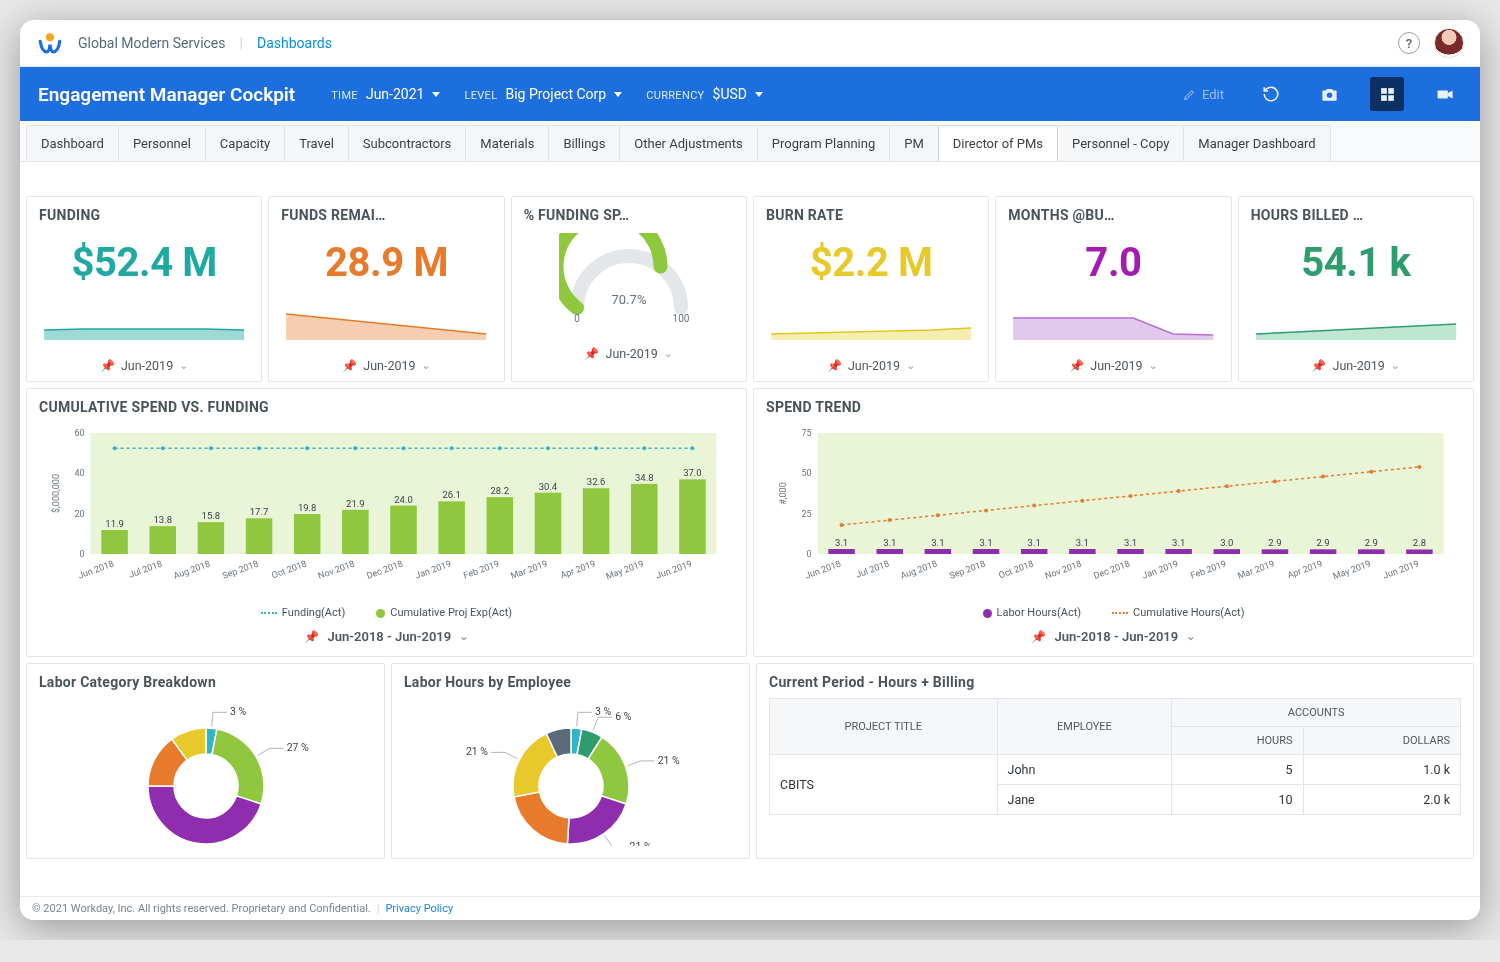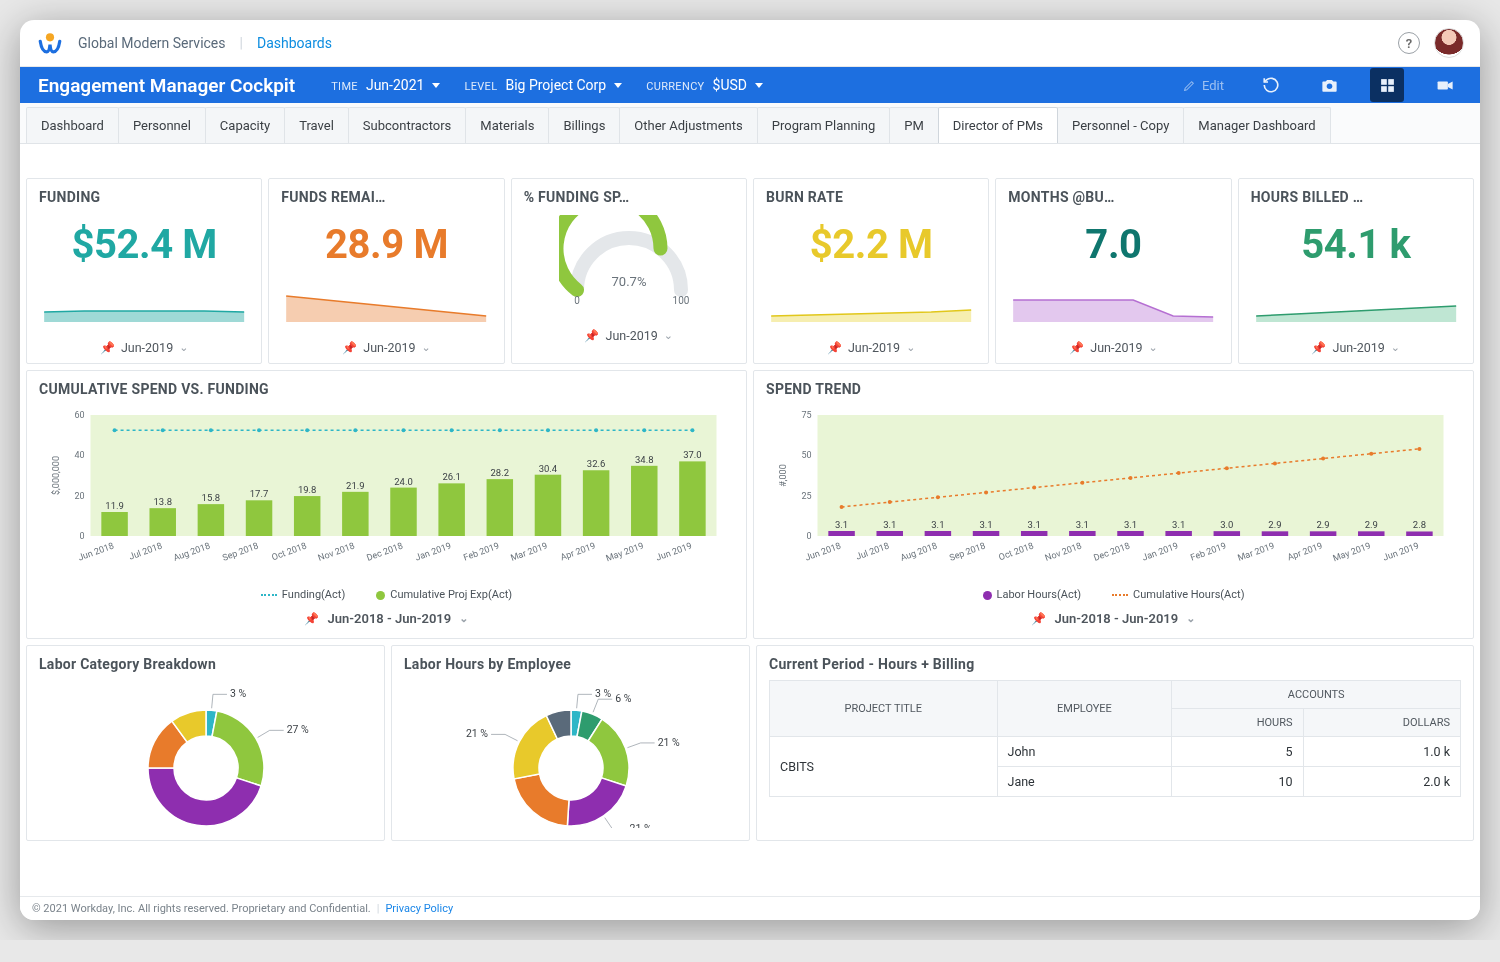--- a/index.html
+++ b/index.html
@@ -10,21 +10,21 @@
   .topbar { display: flex; align-items: center; padding: 8px 16px; border-bottom: 1px solid #e8e8e8; gap: 14px; }
   .logo-w { width: 28px; height: 28px; display:flex; align-items:center; justify-content:center; }
   .org-name { color: #5a6a7a; font-size: 14px; }
   .dashes-link { color: #0d8de0; font-size: 14px; }
   .org-sep { color:#cfd6dd; font-size:14px; }
   .topbar-spacer { flex:1; }
   .help-icon { color:#6a6a6a; width:22px; height:22px; border:1.5px solid #9aa0a6; border-radius:50%; display:flex; align-items:center; justify-content:center; font-size:13px; font-weight:600; }
   .avatar { width:30px; height:30px; border-radius:50%; background: radial-gradient(circle at 50% 30%, #f3c9b8 30%, #7a2a2a 32%, #7a2a2a 70%, #fff 72%); border:1px solid #ddd; }
 
   
-  .bluebar { background:#1D6FE0; color:#fff; display:flex; align-items:center; padding: 1px 18px; gap: 24px; font-size:14px; }
+  .bluebar { background:#1D6FE0; color:#fff; display:flex; align-items:center; padding: 10px 18px; gap: 24px; font-size:14px; }
   .bluebar .title { font-size:19px; font-weight:600; margin-right: 12px; }
   .sel-label { font-size:11px; opacity:.85; margin-right:4px; letter-spacing:.03em;text-align:right; }
   .sel-val { font-size:14px; }
   .select-ctl { cursor:pointer; display:inline-flex; align-items:baseline; gap:4px;}
   .tri-down { display:inline-block; margin-left:4px; border-left:4px solid transparent; border-right:4px solid transparent; border-top:5px solid #fff; position:relative; top:-2px;}
   .bluebar-spacer { flex:1; }
   .toolbar-btn { width:34px; height:34px; display:flex; align-items:center; justify-content:center; color:#fff; opacity:.9; cursor:pointer; border-radius:3px; }
   .toolbar-btn.active { background:#0a2a55; }
   .edit-btn { opacity:.55; display:flex; align-items:center; gap:6px; font-size:13px; padding:0 6px;}
   .edit-btn svg{opacity:.9}
@@ -198,21 +198,21 @@
           </div>
         </div>
         <div class="card kpi-card"><div class="kpi-title">BURN RATE</div><div class="kpi-value" style="color: rgb(232, 201, 43);">$2.2 M</div><svg class="spark" viewBox="0 0 200 36" width="100%" height="36">
             <path d="M 0 30 L 40 29 L 80 28 L 120 27 L 160 26 L 200 24 L 200 36 L 0 36 Z" fill="#F6EEB0"></path>
             <path d="M 0 30 L 40 29 L 80 28 L 120 27 L 160 26 L 200 24" fill="none" stroke="#E1C71B" stroke-width="1.5"></path>
           </svg><div class="kpi-footer">
             <span class="pin">📌</span>
             <span>Jun-2019</span>
             <span class="chev">⌄</span>
           </div></div>
-        <div class="card kpi-card"><div class="kpi-title">MONTHS @BU…</div><div class="kpi-value" style="color: #0f766e;">7.0</div><svg class="spark" viewBox="0 0 200 36" width="100%" height="36">
+        <div class="card kpi-card"><div class="kpi-title">MONTHS @BU…</div><div class="kpi-value" style="color: #a21caf;">7.0</div><svg class="spark" viewBox="0 0 200 36" width="100%" height="36">
             <path d="M 0 14 L 40 14 L 80 14 L 120 14 L 160 30 L 200 31 L 200 36 L 0 36 Z" fill="#E3C8EE"></path>
             <path d="M 0 14 L 40 14 L 80 14 L 120 14 L 160 30 L 200 31" fill="none" stroke="#B56FD2" stroke-width="1.5"></path>
           </svg><div class="kpi-footer">
             <span class="pin">📌</span>
             <span>Jun-2019</span>
             <span class="chev">⌄</span>
           </div></div>
         <div class="card kpi-card"><div class="kpi-title">HOURS BILLED …</div><div class="kpi-value" style="color: rgb(46, 156, 110);">54.1 k</div><svg class="spark" viewBox="0 0 200 36" width="100%" height="36">
             <path d="M 0 30 L 40 28 L 80 26 L 120 24 L 160 22 L 200 20 L 200 36 L 0 36 Z" fill="#BFE6D3"></path>
             <path d="M 0 30 L 40 28 L 80 26 L 120 24 L 160 22 L 200 20" fill="none" stroke="#2E9C6E" stroke-width="1.5"></path>

